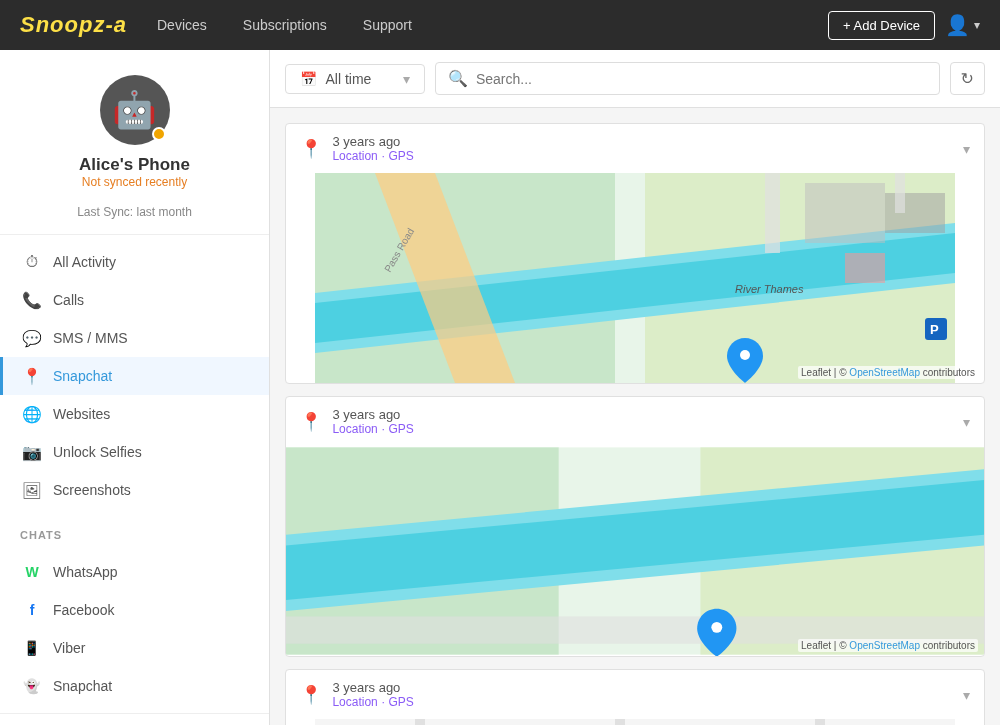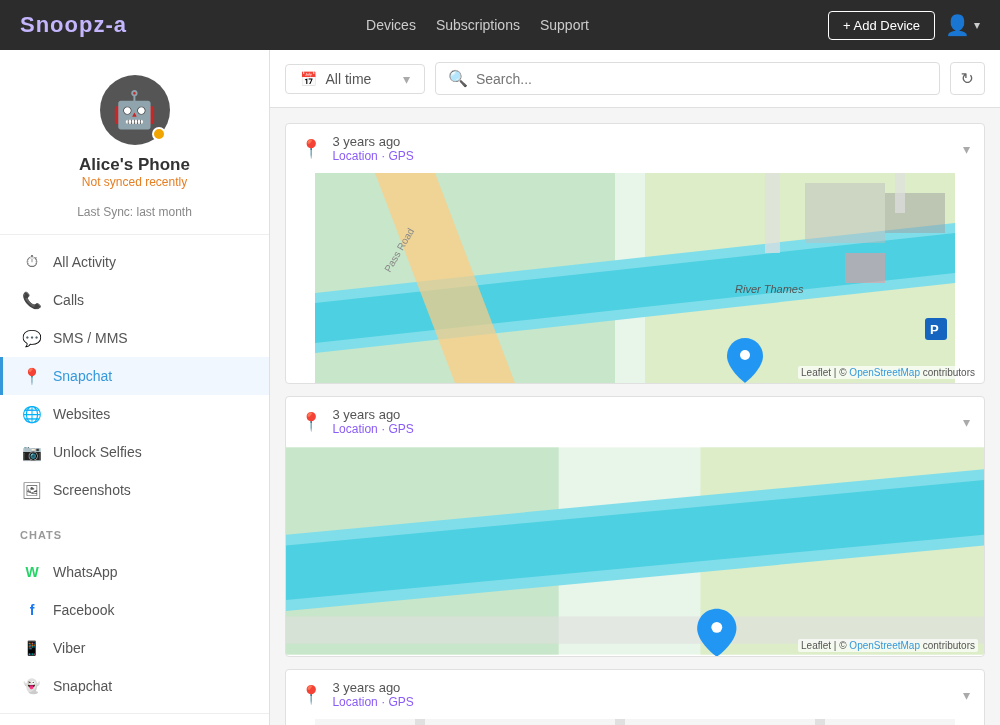--- a/index.html
+++ b/index.html
@@ -10,24 +10,25 @@
       background: #2c2c2c;
       height: 50px;
       display: flex;
       align-items: center;
       padding: 0 20px;
       gap: 30px;
     }
     .logo {
       font-size: 22px;
       font-weight: bold;
-      color: #c4b5fd;
+      color: #fde047;
+      font-style: italic;
       letter-spacing: 1px;
     }
-    .nav-links { display: flex; gap: 20px; flex: 1; justify-content: center; }
+    .nav-links { display: flex; gap: 36px; flex: 1; }
     .nav-link {
       color: #ccc;
       text-decoration: none;
       font-size: 14px;
       cursor: pointer;
     }
     .header-right { display: flex; align-items: center; gap: 10px; }
     .add-device-btn {
       background: transparent;
       border: 1px solid #fff;

